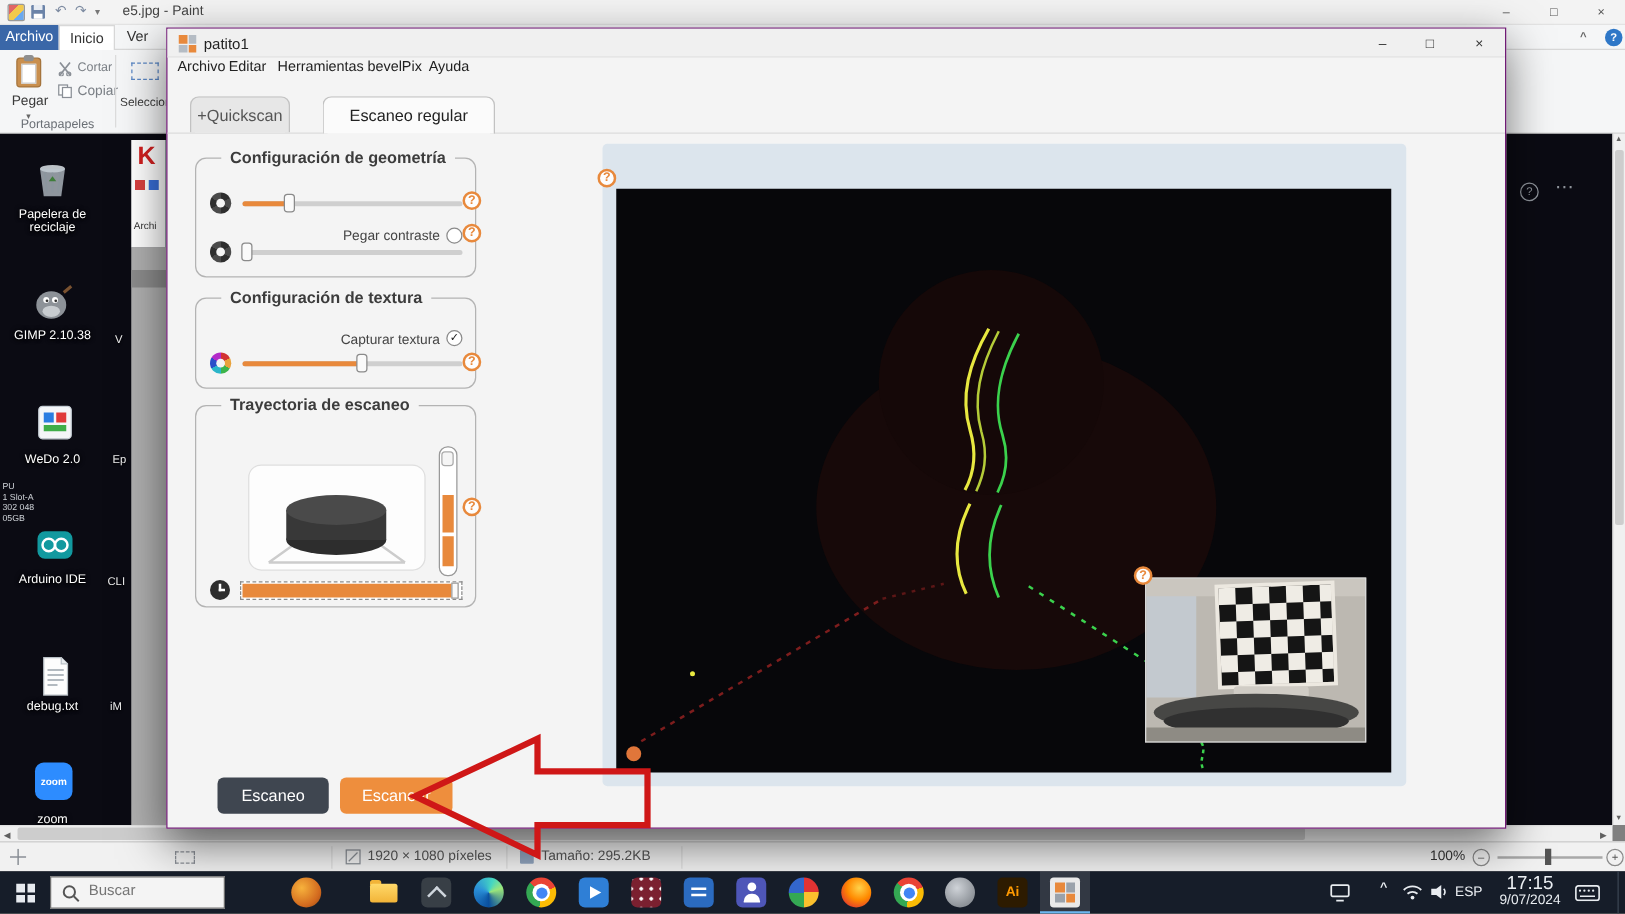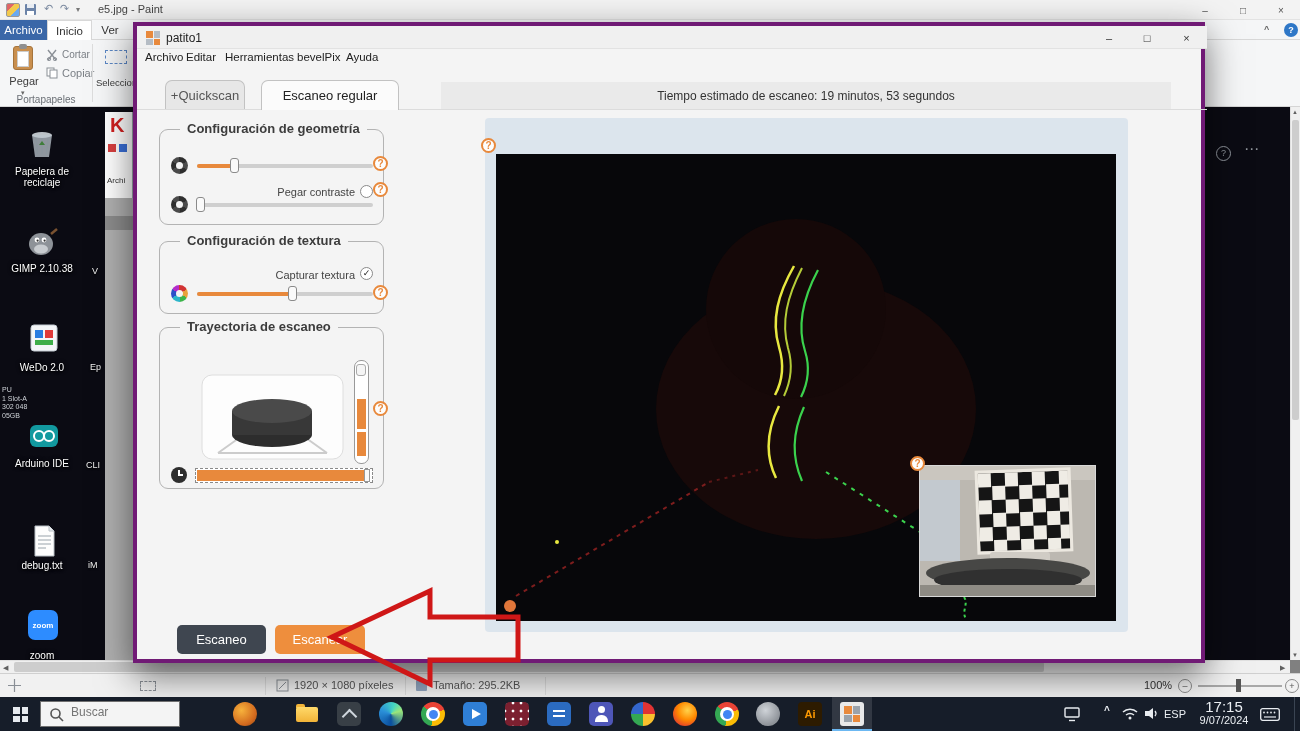--- a/index.html
+++ b/index.html
@@ -17,21 +17,21 @@
 .ribbon-tab.active{background:#fff;border:1px solid #d8d8d8;border-bottom:none}
 .sb-arrow{position:absolute;top:3px;font-size:7px;color:#606060}
 .sep-v{position:absolute;width:1px;background:#dcdcdc}
 
 
 .dlabel{position:absolute;width:84px;text-align:center;color:#fff;font-size:10px;line-height:11px;text-shadow:0 1px 2px #000,0 0 4px #000}
 .dpartial{position:absolute;color:#eee;font-size:9px;text-shadow:0 1px 2px #000}
 .gpu-line{font-size:7px;line-height:8.5px;color:#cfd3d8}
 
 
-#scanner{left:133px;top:22px;width:1072px;height:641px;background:#f4f4f4;border:4px solid #701a75;box-shadow:0 12px 34px rgba(0,0,0,.55);z-index:10}
+#scanner{left:133px;top:22px;width:1072px;height:641px;background:#f4f4f4;border:1px solid #701a75;box-shadow:0 12px 34px rgba(0,0,0,.55);z-index:10}
 .sc-ctrl{position:absolute;top:0;width:38px;height:23px;display:flex;align-items:center;justify-content:center;font-size:11px;color:#333}
 .menu-item{position:absolute;top:2px;font-size:11.5px;color:#222}
 .scan-tab{background:#e7e7e7;border:1px solid #c2c2c2;border-bottom:none;border-radius:7px 7px 0 0;display:flex;align-items:center;justify-content:center;font-size:13px;color:#555}
 .scan-tab.active{background:#fbfbfb;color:#222;z-index:2}
 .group{position:absolute;border:1px solid #b3b3b3;border-radius:9px;background:#f4f4f4}
 .legend{position:absolute;top:-9px;left:20px;background:#f4f4f4;padding:0 7px;font-size:13px;font-weight:bold;color:#3c3c3c;white-space:nowrap}
 .help{position:absolute;width:15px;height:15px;border:2px solid #e8893c;border-radius:50%;background:#fdfdfd;color:#e8893c;font-size:10px;font-weight:bold;line-height:11px;text-align:center}
 .slider-track{position:absolute;height:4px;background:#cfcfcf;border-radius:2px}
 .slider-fill{position:absolute;height:4px;background:#e8893c;border-radius:2px}
 .slider-handle{position:absolute;width:9px;height:15px;background:#fafafa;border:1px solid #8a8a8a;border-radius:3px}
@@ -294,28 +294,25 @@
 
     <div class="abs" style="left:0;top:23px;width:1070px;height:19px">
       <span class="menu-item" style="left:8px">Archivo</span>
       <span class="menu-item" style="left:49px">Editar</span>
       <span class="menu-item" style="left:88px">Herramientas</span>
       <span class="menu-item" style="left:160px">bevelPix</span>
       <span class="menu-item" style="left:209px">Ayuda</span>
     </div>
 
     <div class="abs" style="left:0;top:83px;width:1070px;height:1px;background:#dcdcdc"></div>
-    <div class="abs scan-tab" style="left:28px;top:54px;width:80px;height:29px">
+    <div class="abs scan-tab" style="left:18px;top:54px;width:80px;height:29px">
         <span>+Quickscan</span>
       </div>
     <div class="abs scan-tab active" style="left:124px;top:54px;width:138px;height:30px">
         <span>Escaneo regular</span>
-      </div>
-    <div class="abs flexc" style="left:304px;top:56px;width:730px;height:27px;background:#eaeaea;font-size:12px;color:#333">
-        <span>Tiempo estimado de escaneo: 19 minutos, 53 segundos</span>
       </div>
 
     <div class="group" style="left:22px;top:103px;width:225px;height:96px">
       <div class="legend">Configuración de geometría</div>
       <div class="shutter" style="left:11px;top:27px"></div>
       <div class="slider-track" style="left:37px;top:34px;width:176px"></div>
       <div class="slider-fill" style="left:37px;top:34px;width:40px"></div>
       <div class="slider-handle" style="left:70px;top:28px"></div>
       <div class="help" style="left:213px;top:26px"><span>?</span></div>
       <div class="ctl-label" style="left:92px;top:56px;width:103px">Pegar contraste</div>

